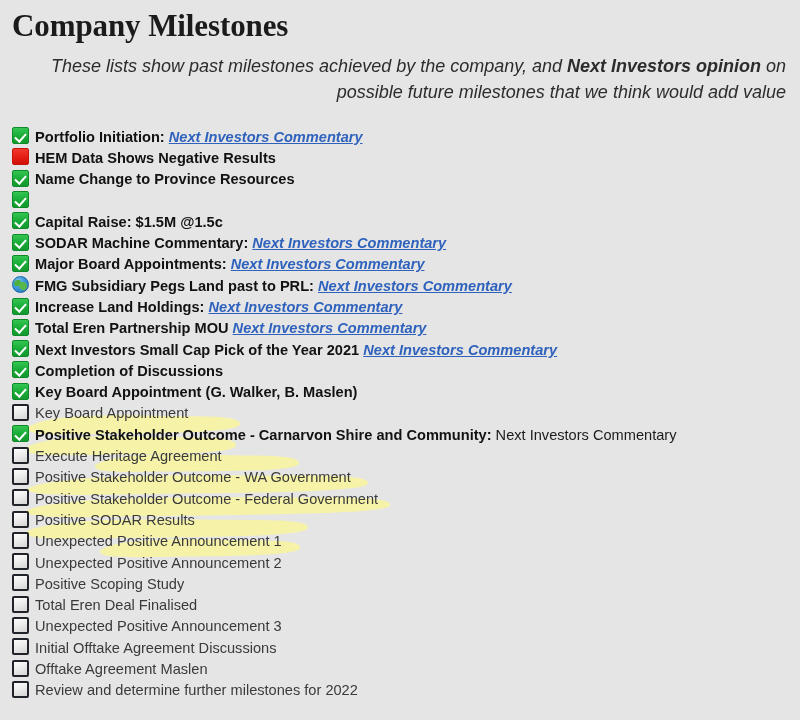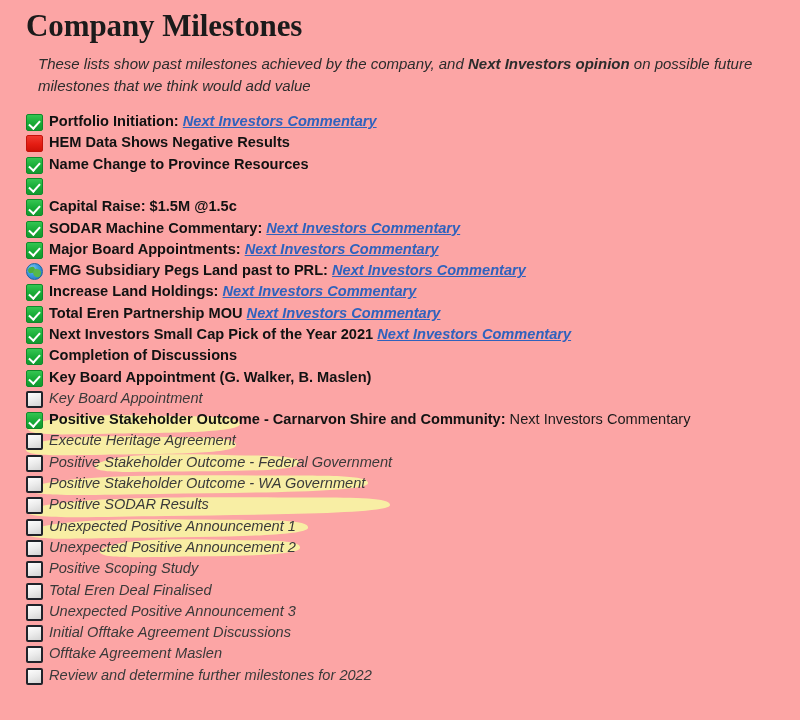--- a/index.html
+++ b/index.html
@@ -13,65 +13,66 @@
     height: 720px;
     overflow: hidden;
     font-family: "Liberation Sans", sans-serif;
     -webkit-font-smoothing: antialiased;
   }
 
   #page {
     position: relative;
     width: 800px;
     height: 720px;
-    background: #fca5a5;
+    background: #e5e5e5;
     box-sizing: border-box;
-    padding: 0 22px;
+    padding: 0 8px;
   }
 
   
   .page-title {
     font-family: "Liberation Serif", "DejaVu Serif", serif;
     font-size: 31px;
     font-weight: 700;
     color: #1b1b1b;
     letter-spacing: -0.1px;
     margin: 0;
     padding: 8px 0 0 4px;
     line-height: 1.15;
   }
 
   .page-subtitle {
     font-family: "Liberation Sans", sans-serif;
     font-style: italic;
-    font-size: 15px;
+    font-size: 18px;
     line-height: 1.48;
     color: #2c2c2c;
-    margin: 9px 0 0 12px;
+    margin: 9px 0 0 4px;
     padding: 0 6px 0 4px;
     max-width: 790px;
+    text-align: right;
   }
   .page-subtitle b {
     font-weight: 700;
     font-style: italic;
   }
 
   
   .milestone-list {
     list-style: none;
     margin: 0;
     padding: 0;
     position: relative;
     margin-top: 17px;
   }
 
   .milestone-row {
     position: relative;
     display: flex;
-    align-items: flex-start;
+    align-items: flex-end;
     height: 21.3px;
     padding-left: 4px;
     white-space: nowrap;
   }
 
   
   .status-icon {
     position: relative;
     flex: 0 0 auto;
     width: 17px;
@@ -142,21 +143,20 @@
     line-height: 1;
   }
 
   .milestone-row.done .row-text {
     font-weight: 700;
     color: #121212;
   }
   .milestone-row.todo .row-text {
     font-weight: 400;
     color: #3a3a3a;
-    font-style: italic;
   }
 
   .row-text .commentary-link {
     color: #2f62bd;
     font-style: italic;
     font-weight: 700;
     text-decoration: underline;
     cursor: pointer;
   }
   .row-text .commentary-plain {
@@ -258,28 +258,28 @@
       <li class="milestone-row done">
         <span class="status-icon check"></span>
         <span class="row-text"><span>Positive Stakeholder Outcome - Carnarvon Shire and Community: </span><span class="commentary-plain">Next Investors Commentary</span></span>
       </li>
       <li class="milestone-row todo">
         <span class="status-icon pending"></span>
         <span class="row-text"><span>Execute Heritage Agreement</span></span>
       </li>
       <li class="milestone-row todo">
         <span class="status-icon pending"></span>
+        <span class="row-text"><span>Positive Stakeholder Outcome - WA Government</span></span>
+      </li>
+      <li class="milestone-row todo">
+        <span class="status-icon pending"></span>
         <span class="row-text"><span>Positive Stakeholder Outcome - Federal Government</span></span>
       </li>
       <li class="milestone-row todo">
         <span class="status-icon pending"></span>
-        <span class="row-text"><span>Positive Stakeholder Outcome - WA Government</span></span>
-      </li>
-      <li class="milestone-row todo">
-        <span class="status-icon pending"></span>
         <span class="row-text"><span>Positive SODAR Results</span></span>
       </li>
       <li class="milestone-row todo">
         <span class="status-icon pending"></span>
         <span class="row-text"><span>Unexpected Positive Announcement 1</span></span>
       </li>
       <li class="milestone-row todo">
         <span class="status-icon pending"></span>
         <span class="row-text"><span>Unexpected Positive Announcement 2</span></span>
       </li>

